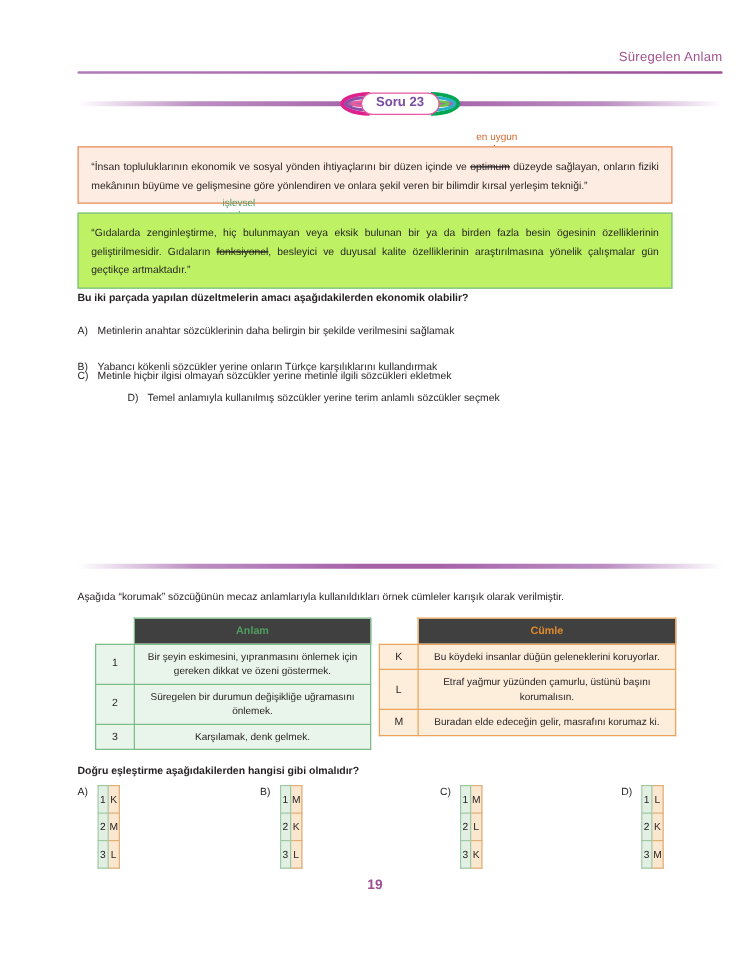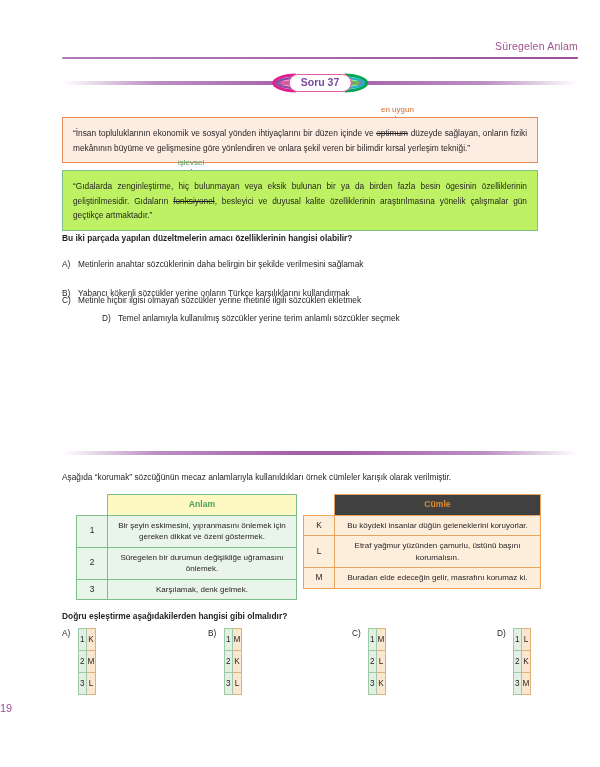--- a/index.html
+++ b/index.html
@@ -152,21 +152,21 @@
     vertical-align: middle;
     line-height: 11.5px;
     padding: 4px 5px;
   }
   .mt-head {
     font-weight: bold;
     padding: 4px 0 !important;
     font-size: 8.6px;
   }
   .green-tbl td { border: 1px solid #7cbd8a; background: #e9f4ea; }
-  .green-tbl .mt-head { color: #4f9e60; background: #fef9c3; }
+  .green-tbl .mt-head { color: #4f9e60; background: #404040; }
   .green-tbl .idx { width: 20px; font-size: 8.4px; }
   .green-tbl .blank { border: none; background: transparent; }
   .orange-tbl td { border: 1px solid #e9a45d; background: #fdeedc; }
   .orange-tbl .mt-head { color: #e08a2e; background: #404040; }
   .orange-tbl .idx { width: 20px; font-size: 8.4px; }
   .orange-tbl .blank { border: none; background: transparent; }
 
   
   .opt { position: absolute; }
   .opt-letter {
@@ -191,44 +191,45 @@
   }
   .opt-tbl .c-num { background: #e2f0e4; border: 1px solid #9ec9a6; }
   .opt-tbl .c-ltr { background: #fbe7cf; border: 1px solid #e0b077; }
 
   
   .pageno {
     position: absolute;
     left: 0;
     right: 0;
     top: 702px;
-    text-align: left;
+    text-align: center;
     font-size: 11px;
     color: #9c4f96;
+    font-weight: bold;
   }
 </style>
 </head>
 <body>
 
 <div class="header">
   <div class="header-title">Süregelen Anlam</div>
   <div class="header-rule"></div>
 </div>
 
 <div class="ribbon" style="top:72px;">
   <div class="ribbon-bar"></div>
   <div class="ribbon-badge">
     <span class="wing wing-l">
       <svg width="26" height="20" viewBox="0 0 26 20">
         <path d="M24 2 C10 2 2 7 2 10 C2 13 10 18 24 18" fill="none" stroke="#e0208c" stroke-width="3"></path>
         <path d="M24 5 C12 5 5 8 5 10 C5 12 12 15 24 15" fill="none" stroke="#8e4ea8" stroke-width="2.4"></path>
         <path d="M24 8 C16 8 10 9 10 10 C10 11 16 12 24 12" fill="none" stroke="#e85c9e" stroke-width="2"></path>
       </svg>
     </span>
-    <span class="badge-pill">Soru 37</span>
+    <span class="badge-pill">Soru 23</span>
     <span class="wing wing-r">
       <svg width="26" height="20" viewBox="0 0 26 20">
         <path d="M2 2 C16 2 24 7 24 10 C24 13 16 18 2 18" fill="none" stroke="#00a651" stroke-width="3"></path>
         <path d="M2 5 C14 5 21 8 21 10 C21 12 14 15 2 15" fill="none" stroke="#27b0c8" stroke-width="2.4"></path>
         <path d="M2 8 C10 8 16 9 16 10 C16 11 10 12 2 12" fill="none" stroke="#6cc24a" stroke-width="2"></path>
       </svg>
     </span>
   </div>
 </div>
 
@@ -243,21 +244,21 @@
 
 <div class="annot" style="left:178px; top:158px; color:#4f9e60;">
   <span class="annot-label">işlevsel</span>
   <span class="annot-stem" style="background:#4f9e60; height:13px; left:13px;"></span>
 </div>
 
 <div class="passage green" style="left:62px; top:170px; width:476px;">
   <span>“Gıdalarda zenginleştirme, hiç bulunmayan veya eksik bulunan bir ya da birden fazla besin ögesinin özelliklerinin geliştirilmesidir. Gıdaların </span><span class="struck">fonksiyonel</span><span>, besleyici ve duyusal kalite özelliklerinin araştırılmasına yönelik çalışmalar gün geçtikçe artmaktadır.”</span>
 </div>
 
-<div class="stem" style="left:62px; top:233px;">Bu iki parçada yapılan düzeltmelerin amacı özelliklerinin hangisi olabilir?</div>
+<div class="stem" style="left:62px; top:233px;">Bu iki parçada yapılan düzeltmelerin amacı aşağıdakilerden ekonomik olabilir?</div>
 
 <div class="choice" style="left:62px; top:259px;">
   <span class="ltr">A)</span><span>Metinlerin anahtar sözcüklerinin daha belirgin bir şekilde verilmesini sağlamak</span>
 </div>
 <div class="choice" style="left:62px; top:288px;">
   <span class="ltr">B)</span><span>Yabancı kökenli sözcükler yerine onların Türkçe karşılıklarını kullandırmak</span>
 </div>
 <div class="choice" style="left:62px; top:295px;">
   <span class="ltr">C)</span><span>Metinle hiçbir ilgisi olmayan sözcükler yerine metinle ilgili sözcükleri ekletmek</span>
 </div>

